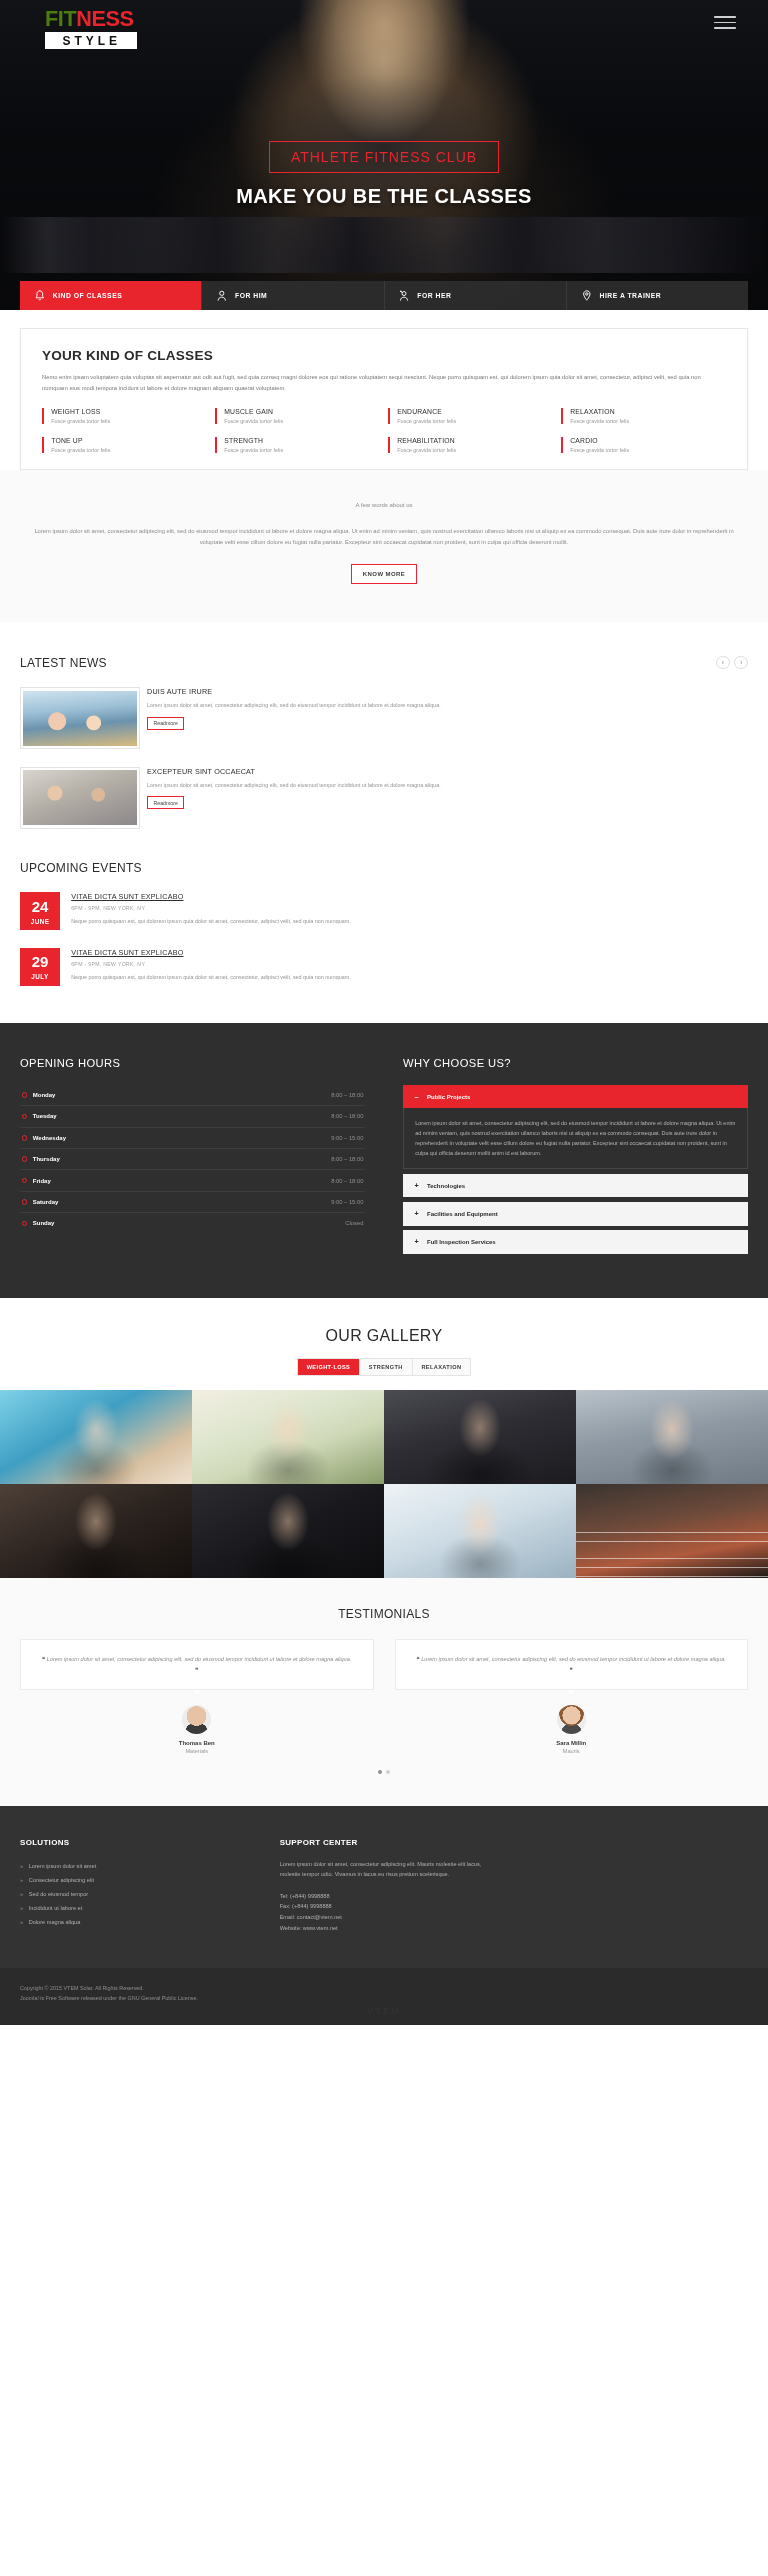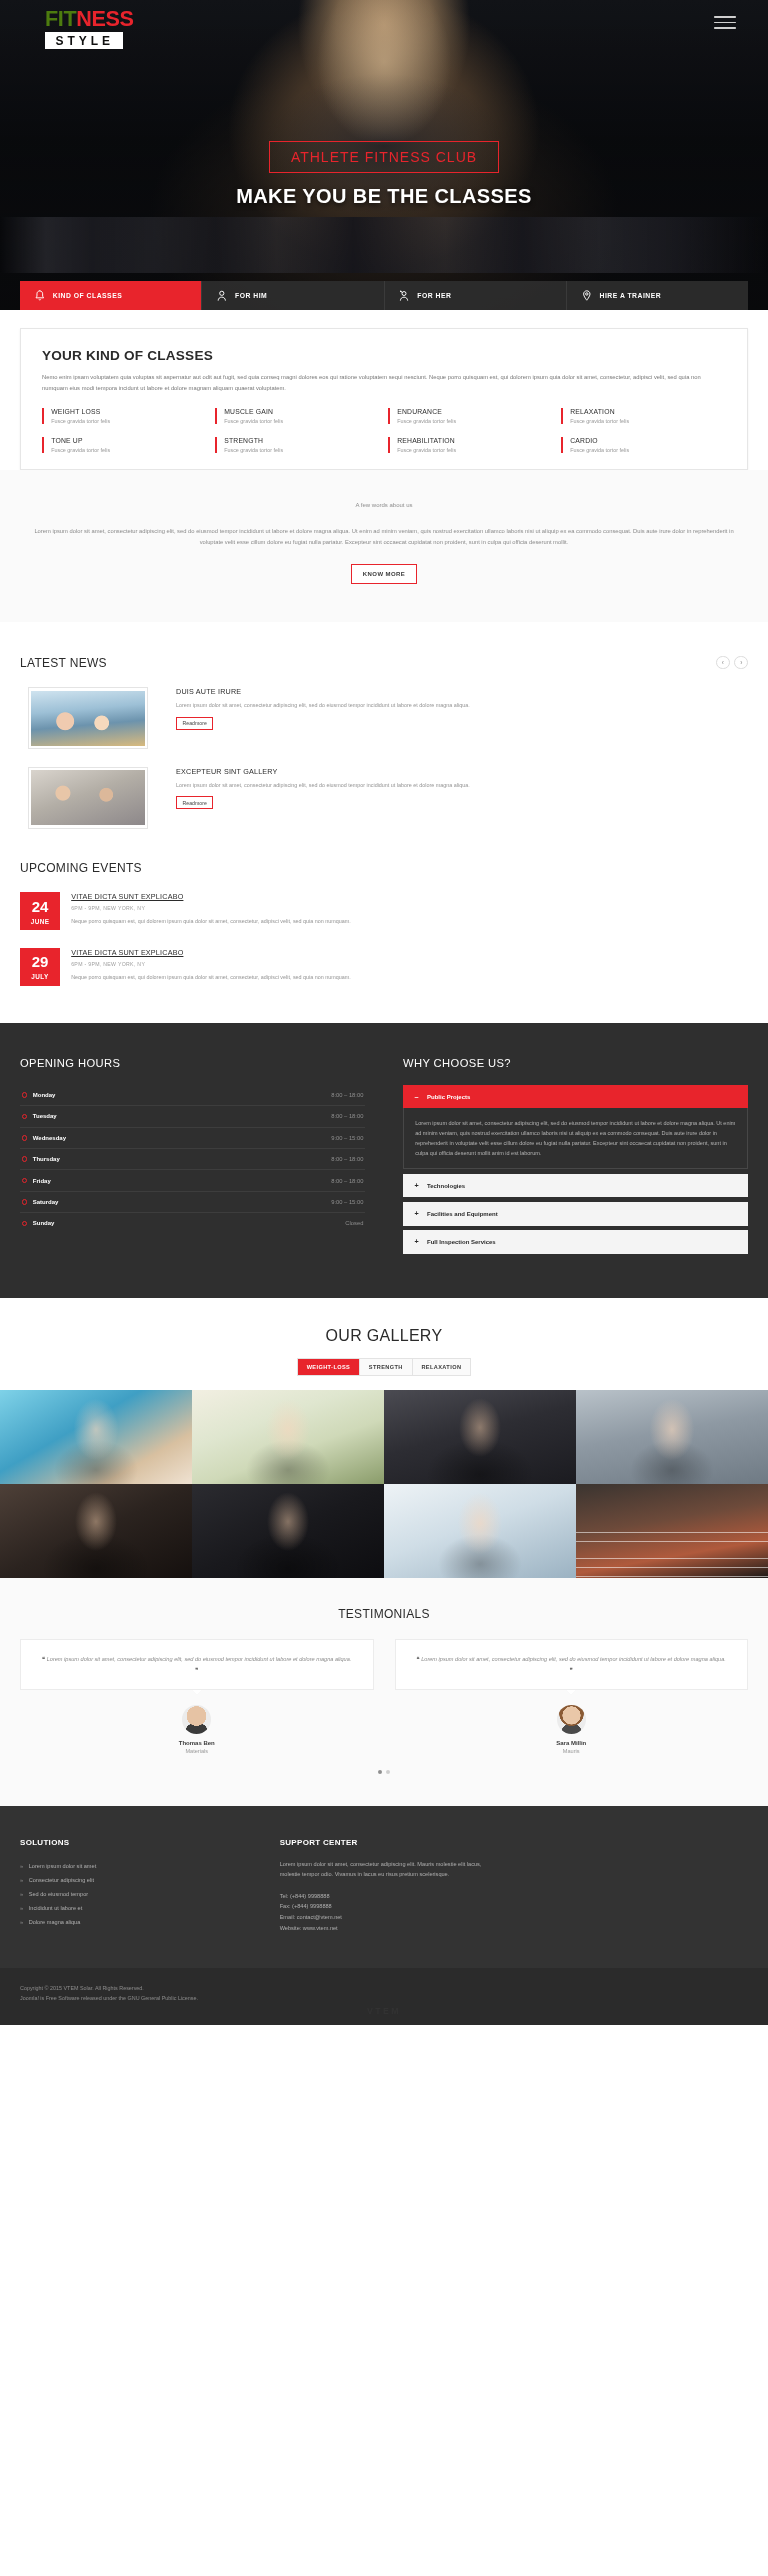--- a/index.html
+++ b/index.html
@@ -53,21 +53,21 @@
   .logo-top {
     font-size: 21.6px; font-weight: bold; letter-spacing: -0.4px;
     line-height: 1;
   }
   .logo-fit { color: #4d7c0f; }
   .logo-ness { color: #e8242c; }
   .logo-bottom {
     background: #ffffff; color: #111;
     font-size: 12px; font-weight: bold; letter-spacing: 4px;
     text-align: center; padding: 1.6px 4.8px 1.6px 6.4px; margin-top: 2.4px;
-    width: 78px;
+    width: 92px;
   }
   .burger {
     position: absolute; right: 32px; top: 16px; z-index: 5;
     width: 22.4px; cursor: pointer;
   }
   .burger span {
     display: block; height: 1.6px; background: #cfcfcf; margin-bottom: 4px; border-radius: 0.8px;
   }
   .hero-copy {
     position: absolute; left: 0; right: 0; top: 141px; text-align: center; z-index: 4;
@@ -145,21 +145,21 @@
     padding: 34px 20px 37px; background: #fff;
   }
   .col-head { display: flex; align-items: center; justify-content: space-between; }
   .col-head h2 { font-size: 12px; color: #2b2b2b; font-weight: normal; letter-spacing: 0.3px; }
   .arrows { display: flex; gap: 4.8px; }
   .arrow {
     width: 13.6px; height: 13.6px; border-radius: 50%; border: 0.8px solid #dcdcdc;
     display: flex; align-items: center; justify-content: center;
     font-size: 6.4px; color: #888; cursor: pointer; background: #fff;
   }
-  .news-item { display: flex; gap: 28px; margin-top: 17.6px; margin-left: 8px; }
+  .news-item { display: flex; gap: 7px; margin-top: 17.6px; }
   .news-thumb {
     width: 120px; height: 62px; flex: none; border: 0.8px solid #e4e4e4; padding: 2.4px; background:#fff;
   }
   .thumb-inner { width: 100%; height: 100%; }
   .thumb-gym {
     background:
       radial-gradient(circle at 30% 55%, #f0cbb0 0 10%, rgba(0,0,0,0) 11%),
       radial-gradient(circle at 62% 58%, #f6d9bd 0 9%, rgba(0,0,0,0) 10%),
       linear-gradient(175deg, #cfe3ef 0%, #9dc0d6 35%, #6c93ad 60%, #d8ba7e 100%);
   }
@@ -466,21 +466,21 @@
           <div class="news-text">Lorem ipsum dolor sit amet, consectetur adipiscing elit, sed do eiusmod tempor incididunt ut labore et dolore magna aliqua.</div>
           <button class="btn-readmore">Readmore</button>
         </div>
       </div>
 
       <div class="news-item">
         <div class="news-thumb">
           <div class="thumb-inner thumb-weights"></div>
         </div>
         <div>
-          <div class="news-title">EXCEPTEUR SINT GALLERY</div>
+          <div class="news-title">EXCEPTEUR SINT OCCAECAT</div>
           <div class="news-text">Lorem ipsum dolor sit amet, consectetur adipiscing elit, sed do eiusmod tempor incididunt ut labore et dolore magna aliqua.</div>
           <button class="btn-readmore">Readmore</button>
         </div>
       </div>
     </div>
 
     <div>
       <div class="col-head">
         <h2>UPCOMING EVENTS</h2>
       </div>

